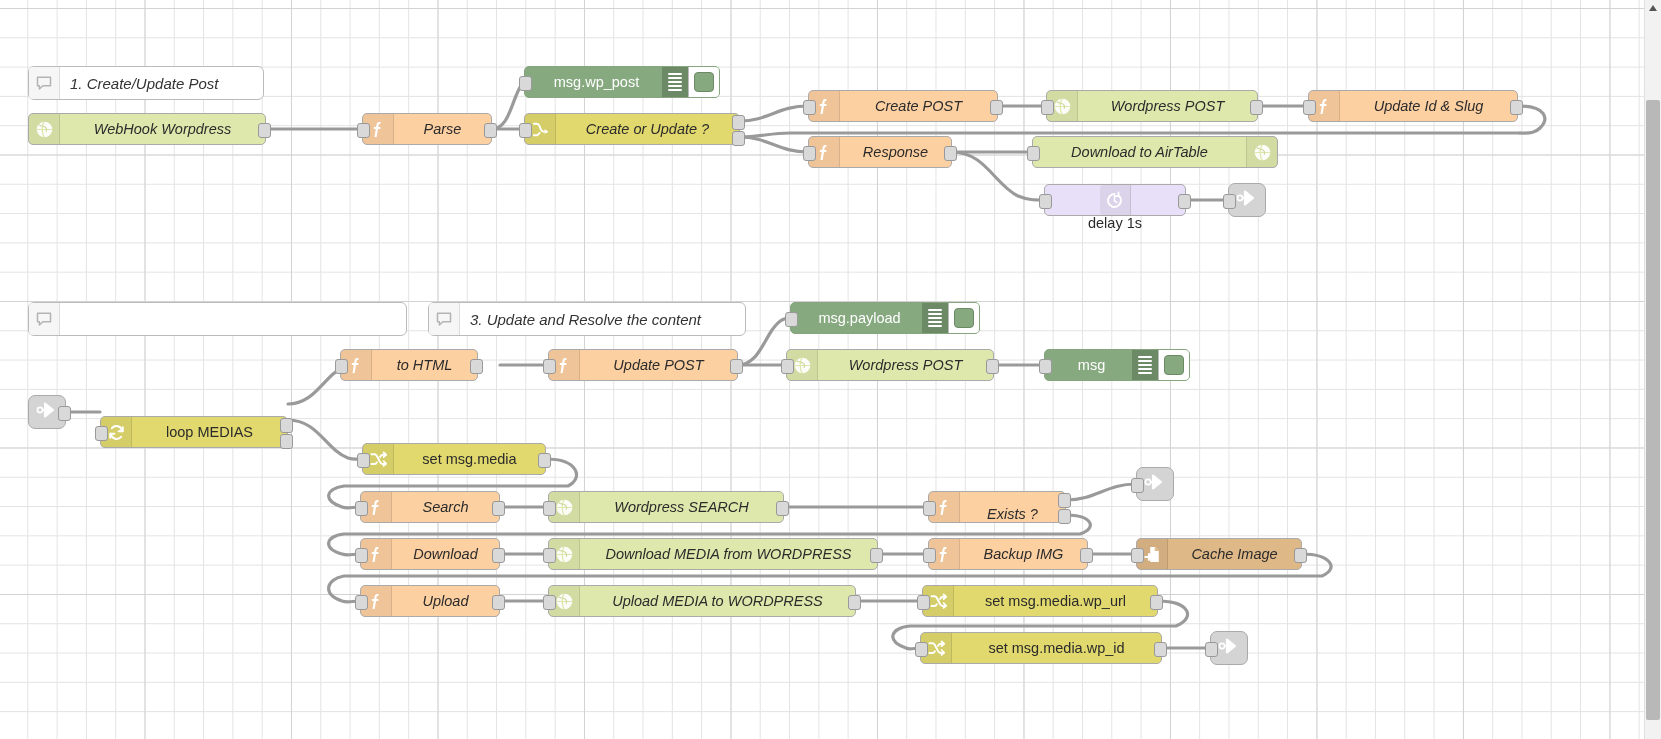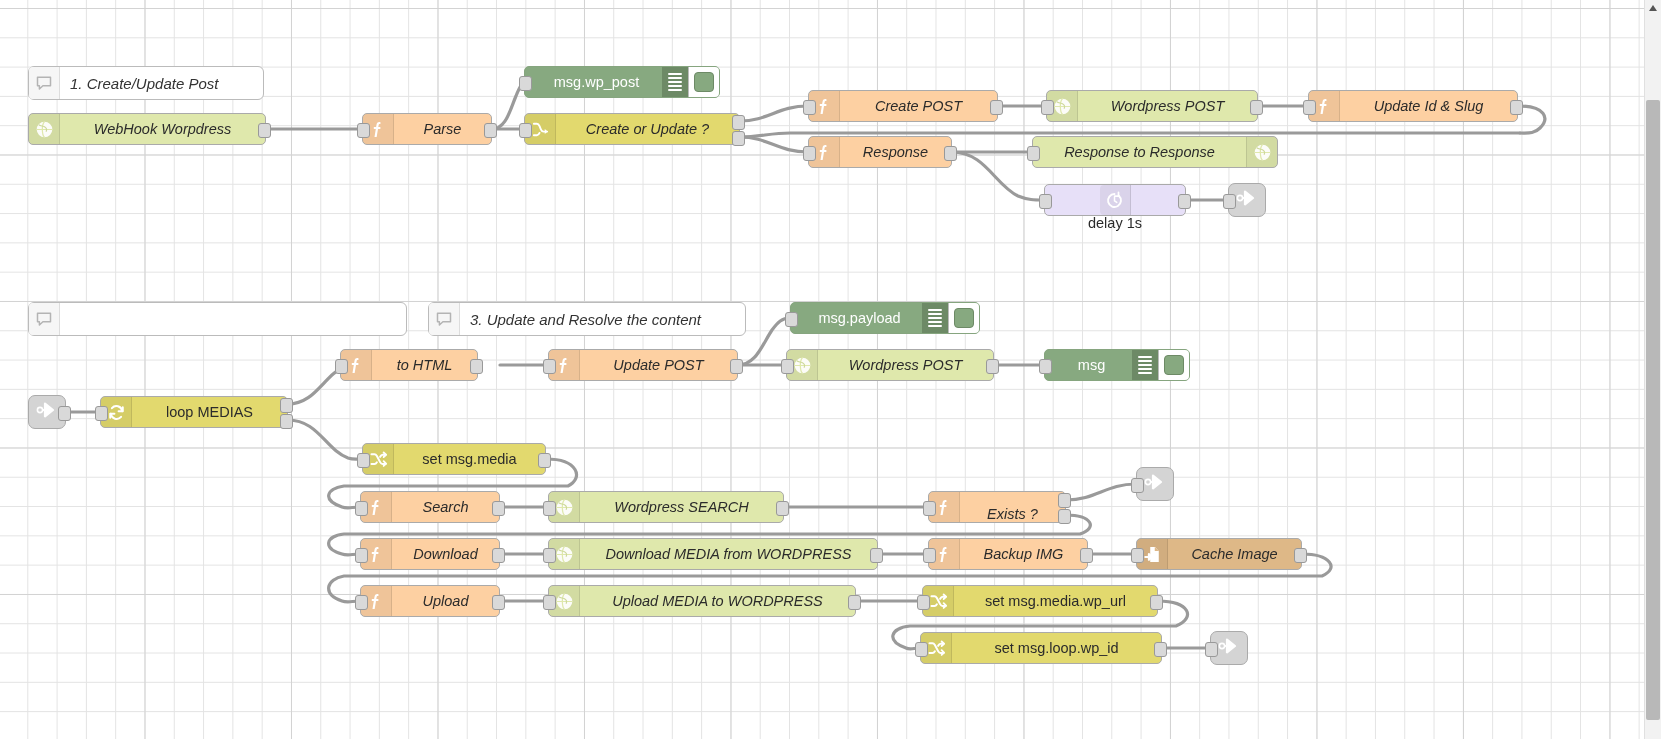--- a/index.html
+++ b/index.html
@@ -305,21 +305,21 @@
       <svg width="16" height="19" viewBox="0 0 16 20">
           <path d="M10.5 2.2c-2.6-.6-3.8.8-4.1 3L6 7.4H3.6v2.1h2.1l-1.4 8.3h2.3l1.4-8.3h2.5V7.4H8.3l.3-1.7c.2-1.3.8-1.8 2-1.4z" fill="#fff"></path>
         </svg>
     </span>
     <span class="lbl">Response</span>
     <span class="port in" style="top:9px;"></span>
     <span class="port out" style="top:9px;"></span>
   </div>
 
   <div class="node n-wp" style="left:1032px;top:136px;width:246px;">
-    <span class="lbl">Response to Response</span>
+    <span class="lbl">Download to AirTable</span>
     <span class="icon-r">
       <svg width="19" height="19" viewBox="0 0 20 20">
           <circle cx="10" cy="10" r="8.2" fill="#fff" opacity=".92"></circle>
           <path d="M10 1.8c-3 2.6-3 13.8 0 16.4M1.8 10h16.4" stroke="#dfe8ac" stroke-width="1.3" fill="none"></path>
           <path d="M4 5c2 1.6 4 1 6 2.2s2.6 3.4 1.6 5.2" stroke="#cdd89a" stroke-width="1.2" fill="none"></path>
         </svg>
     </span>
     <span class="port in" style="top:9px;"></span>
   </div>
 
@@ -349,21 +349,21 @@
   <div class="linknode" style="left:28px;top:395px;">
     <span>
       <svg width="22" height="20" viewBox="0 0 22 20">
           <path d="M3 10h6M9 3.6l8 6.4-8 6.4z" stroke="#fff" stroke-width="2.2" fill="#fff" stroke-linejoin="round" stroke-linecap="round"></path>
           <circle cx="4" cy="10" r="2.6" fill="#d4d4d4" stroke="#fff" stroke-width="1.6"></circle>
         </svg>
     </span>
     <span class="port out" style="top:10px;"></span>
   </div>
 
-  <div class="node n-loop upright" style="left:100px;top:396px;width:188px;">
+  <div class="node n-loop upright" style="left:100px;top:416px;width:188px;">
     <span class="icon">
       <svg width="19" height="19" viewBox="0 0 20 20">
           <path d="M16 8.6A6.2 6.2 0 0 0 5.2 5.4M4 11.4a6.2 6.2 0 0 0 10.8 3.2" stroke="#fff" stroke-width="2.2" fill="none" stroke-linecap="round"></path>
           <path d="M16.6 4.4v4.4h-4.4M3.4 15.6v-4.4h4.4" stroke="#fff" stroke-width="2.1" fill="none" stroke-linecap="round" stroke-linejoin="round"></path>
         </svg>
     </span>
     <span class="lbl">loop MEDIAS</span>
     <span class="port in" style="top:9px;"></span>
     <span class="port out" style="top:1px;"></span>
     <span class="port out" style="top:17px;"></span>
@@ -579,21 +579,21 @@
   </div>
 
   <div class="node n-change upright" style="left:920px;top:632px;width:242px;">
     <span class="icon">
       <svg width="19" height="19" viewBox="0 0 20 20">
           <path d="M2.6 4.4h3.1c1.2 0 1.9.7 2.6 1.9l3.4 6.5c.7 1.3 1.4 2 2.6 2h3.2" stroke="#fff" stroke-width="2.1" fill="none" stroke-linecap="round"></path>
           <path d="M2.6 14.8h3.1c1.2 0 1.9-.7 2.6-1.9M11.7 7.2c.7-1.3 1.4-2.2 2.6-2.2h3.2" stroke="#fff" stroke-width="2.1" fill="none" stroke-linecap="round"></path>
           <path d="M15.4 2.6l2.6 2.4-2.6 2.4M15.4 11.8l2.6 2.5-2.6 2.5" stroke="#fff" stroke-width="1.9" fill="none" stroke-linecap="round" stroke-linejoin="round"></path>
         </svg>
     </span>
-    <span class="lbl">set msg.loop.wp_id</span>
+    <span class="lbl">set msg.media.wp_id</span>
     <span class="port in" style="top:9px;"></span>
     <span class="port out" style="top:9px;"></span>
   </div>
 
   <div class="linknode" style="left:1210px;top:631px;">
     <span>
       <svg width="22" height="20" viewBox="0 0 22 20">
           <path d="M3 10h6M9 3.6l8 6.4-8 6.4z" stroke="#fff" stroke-width="2.2" fill="#fff" stroke-linejoin="round" stroke-linecap="round"></path>
           <circle cx="4" cy="10" r="2.6" fill="#d4d4d4" stroke="#fff" stroke-width="1.6"></circle>
         </svg>

